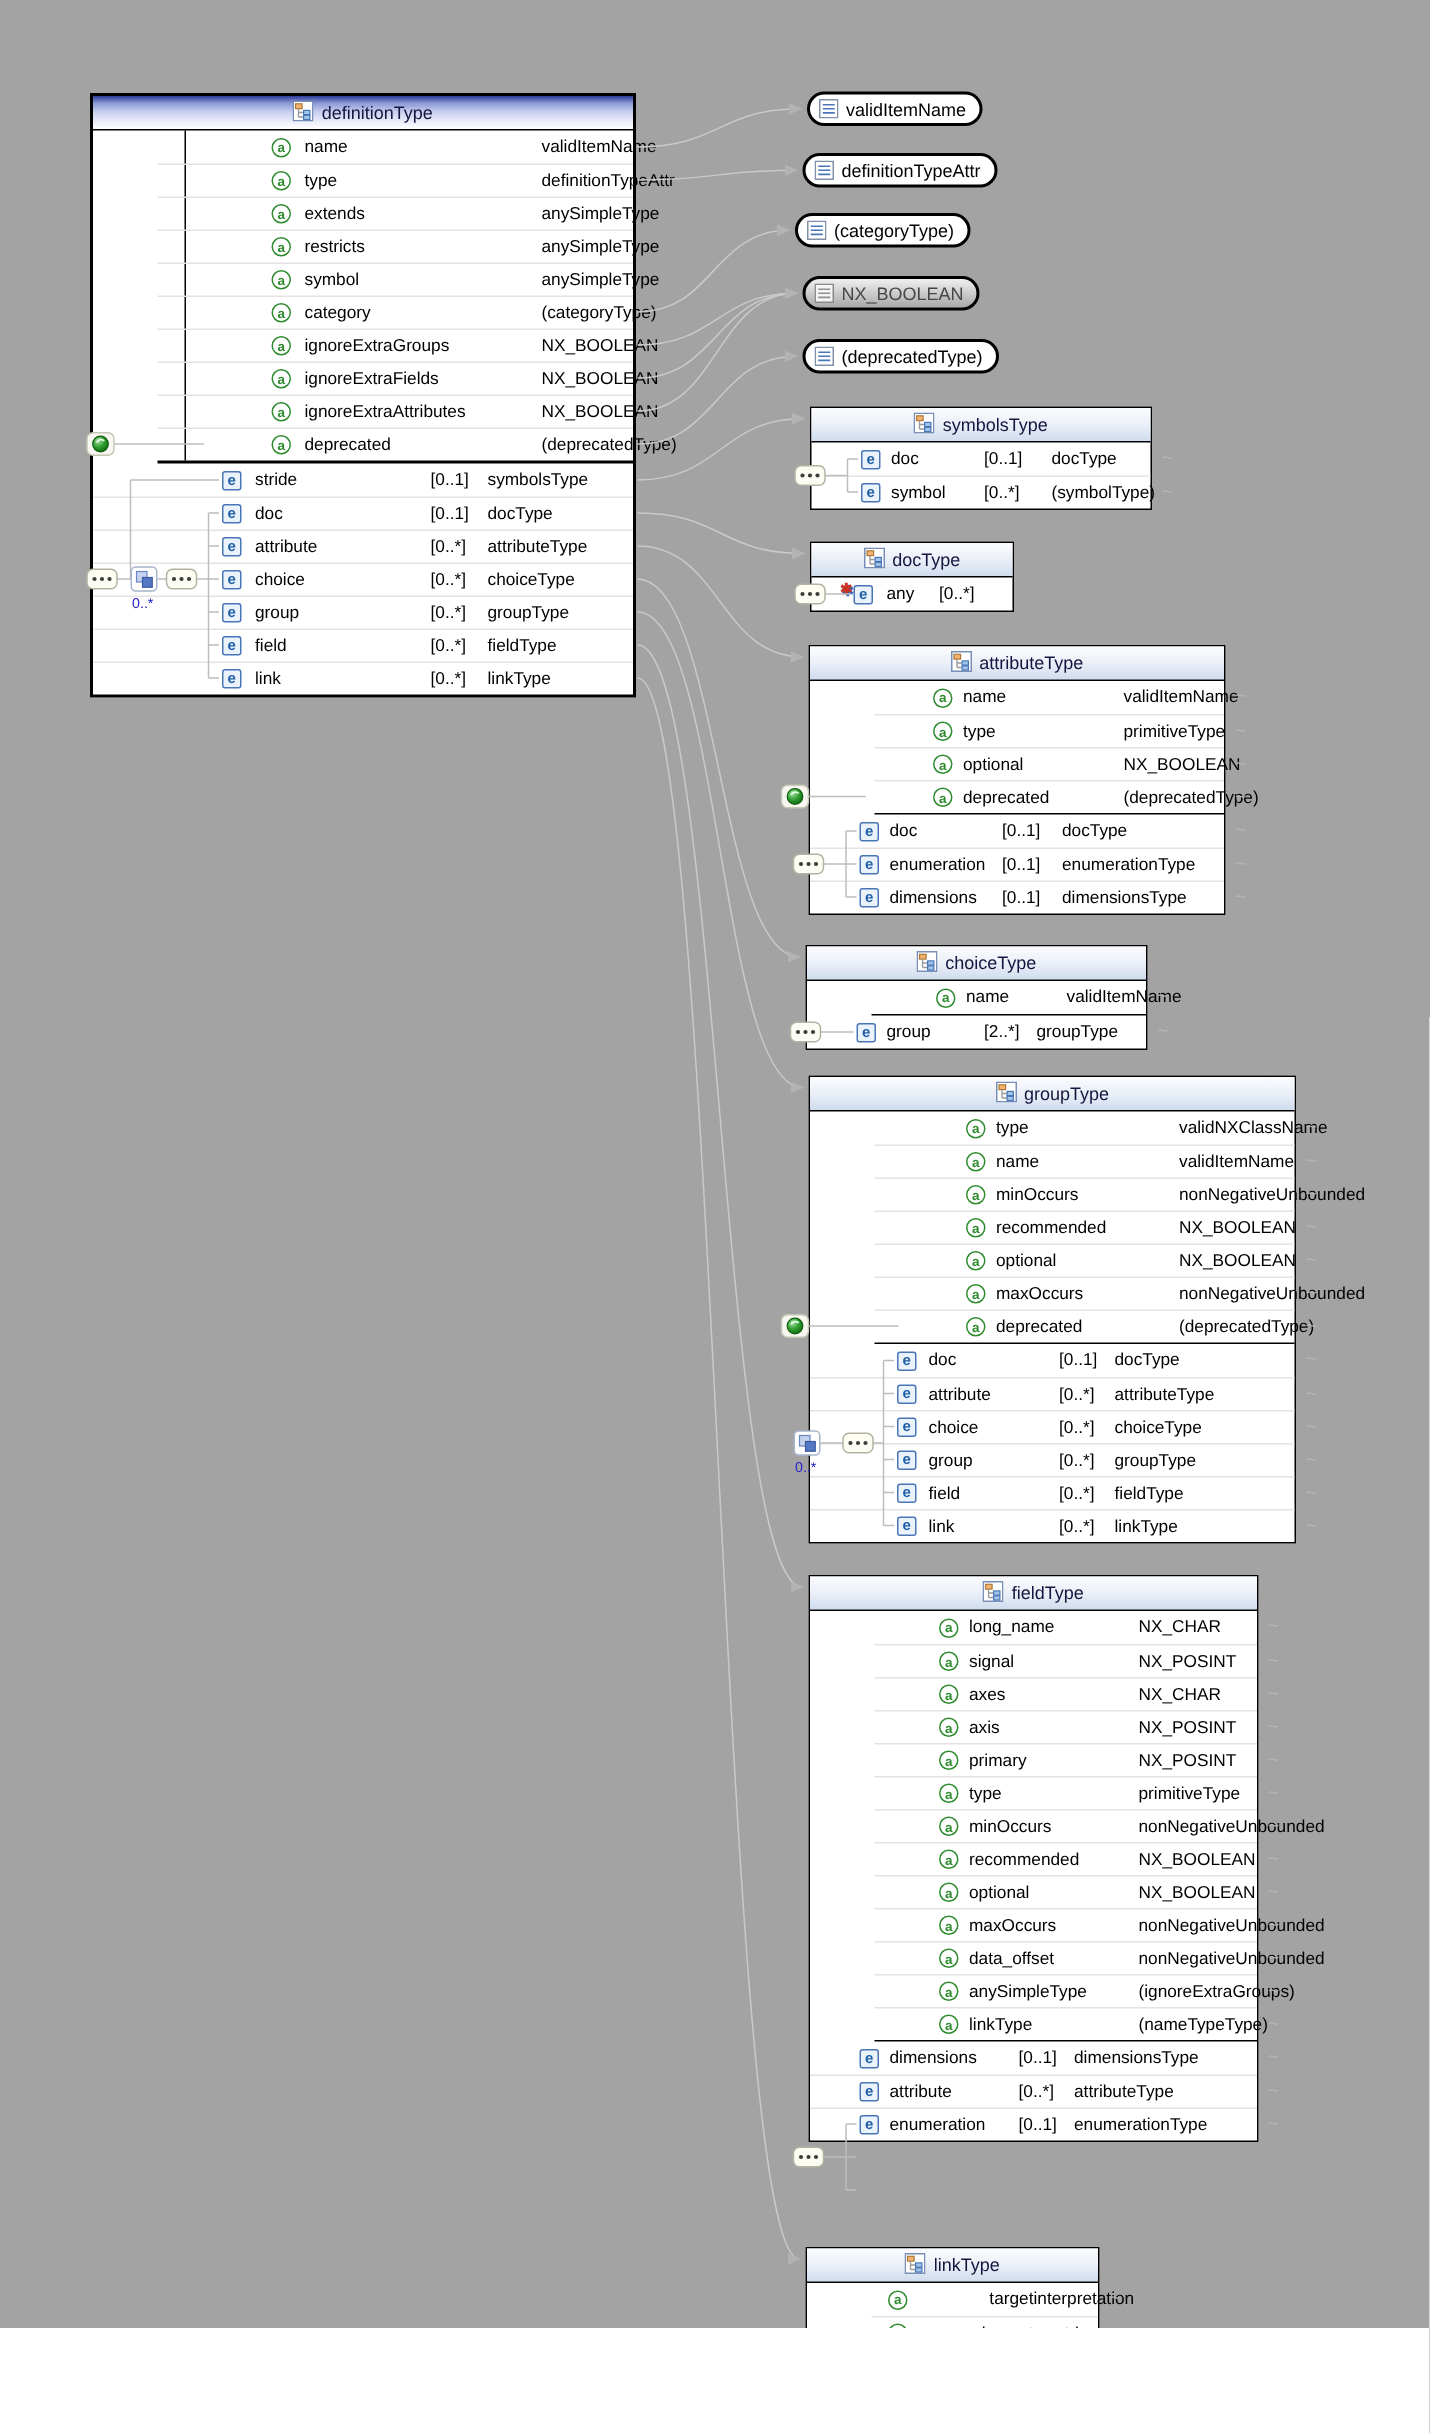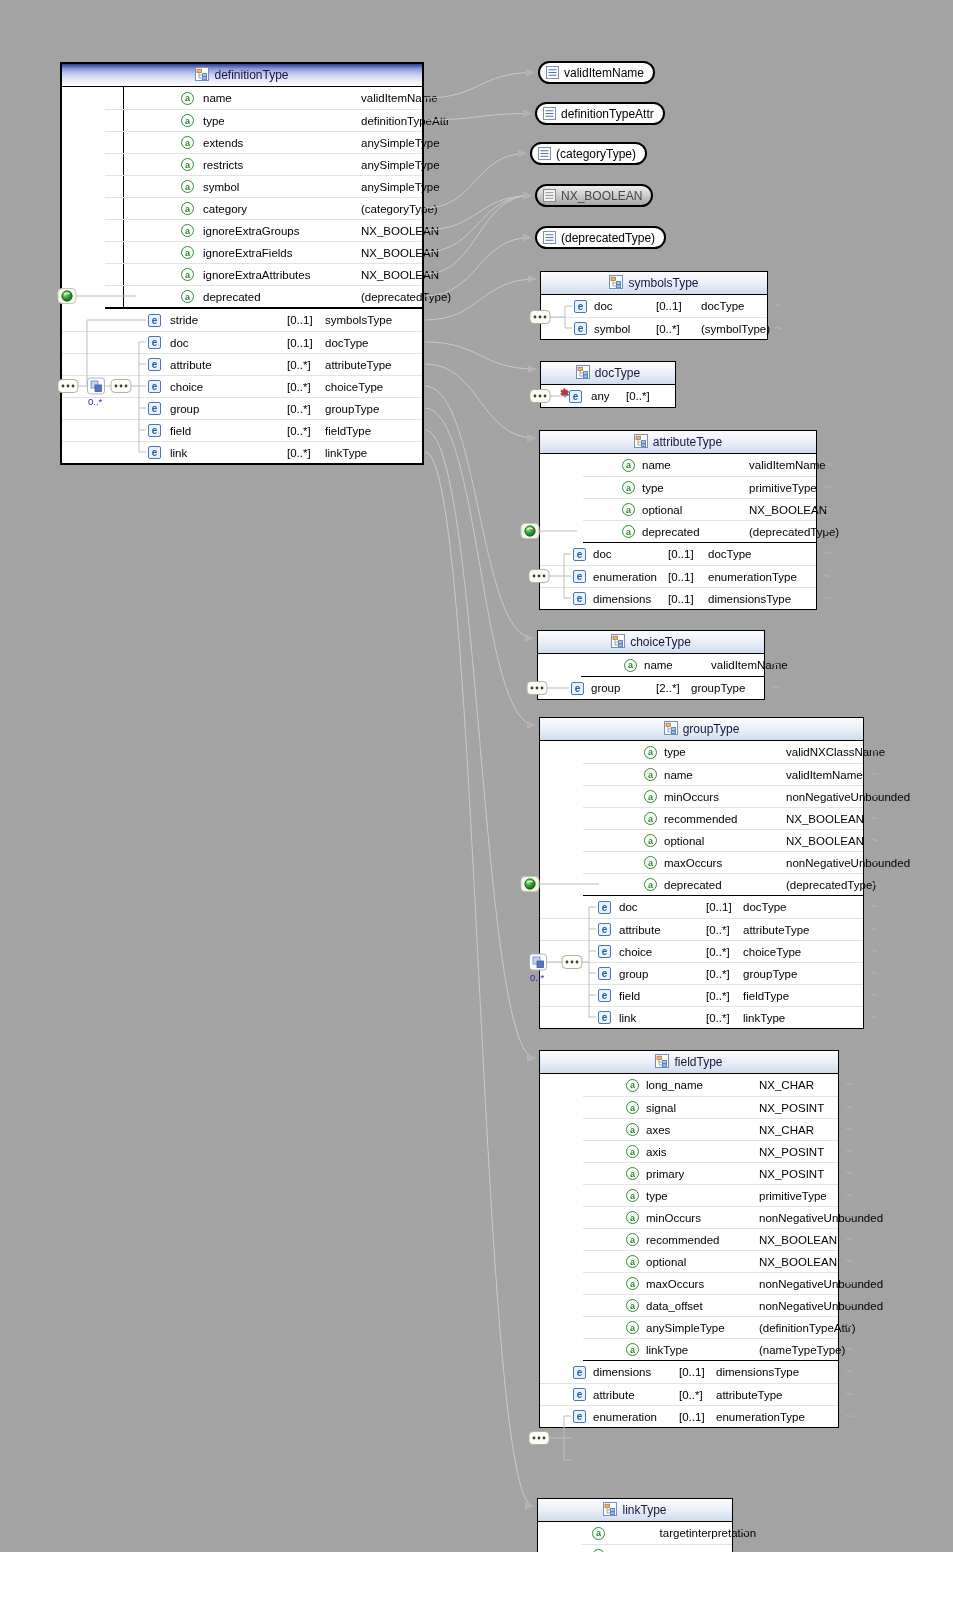--- a/index.html
+++ b/index.html
@@ -568,21 +568,21 @@
         <span class="r-icon"></span>
         <span class="r-name">data_offset</span>
         <span class="r-card"></span>
         <span class="r-type">nonNegativeUnbounded</span>
       </div>
         <div class="row has-stub">
         <span class="gut"></span>
         <span class="r-icon"></span>
         <span class="r-name">anySimpleType</span>
         <span class="r-card"></span>
-        <span class="r-type">(definitionTypeAttr)</span>
+        <span class="r-type">(ignoreExtraGroups)</span>
       </div>
         <div class="row has-stub">
         <span class="gut"></span>
         <span class="r-icon"></span>
         <span class="r-name">linkType</span>
         <span class="r-card"></span>
         <span class="r-type">(nameTypeType)</span>
       </div>
       </div>
     <div class="sec sec-elems">

